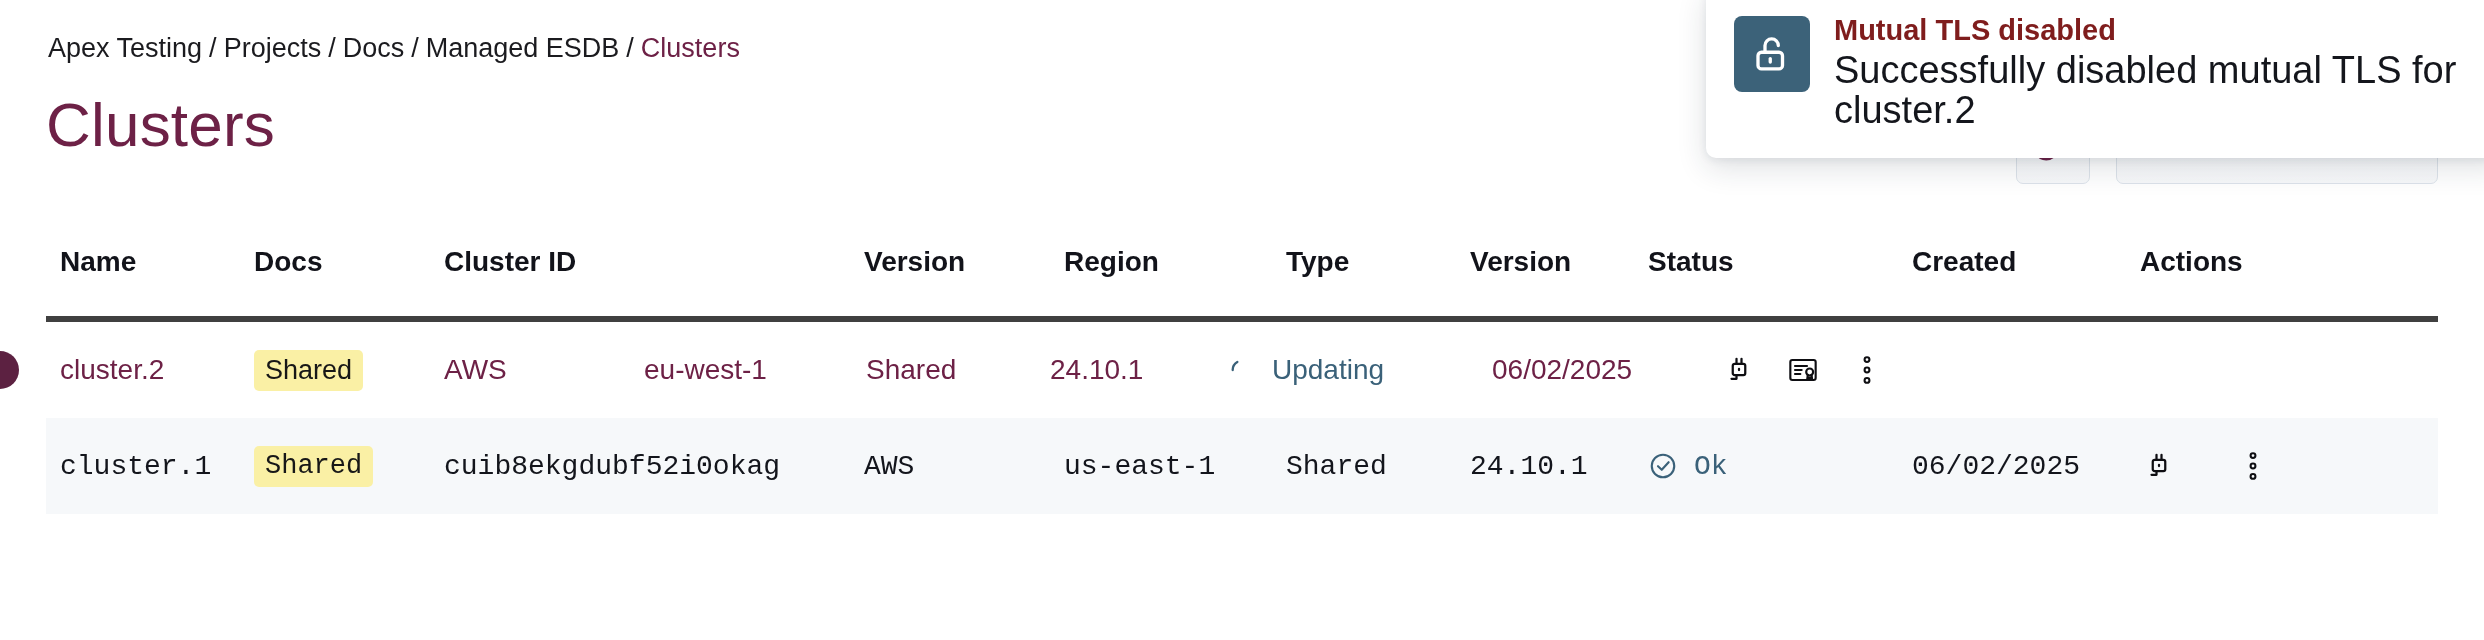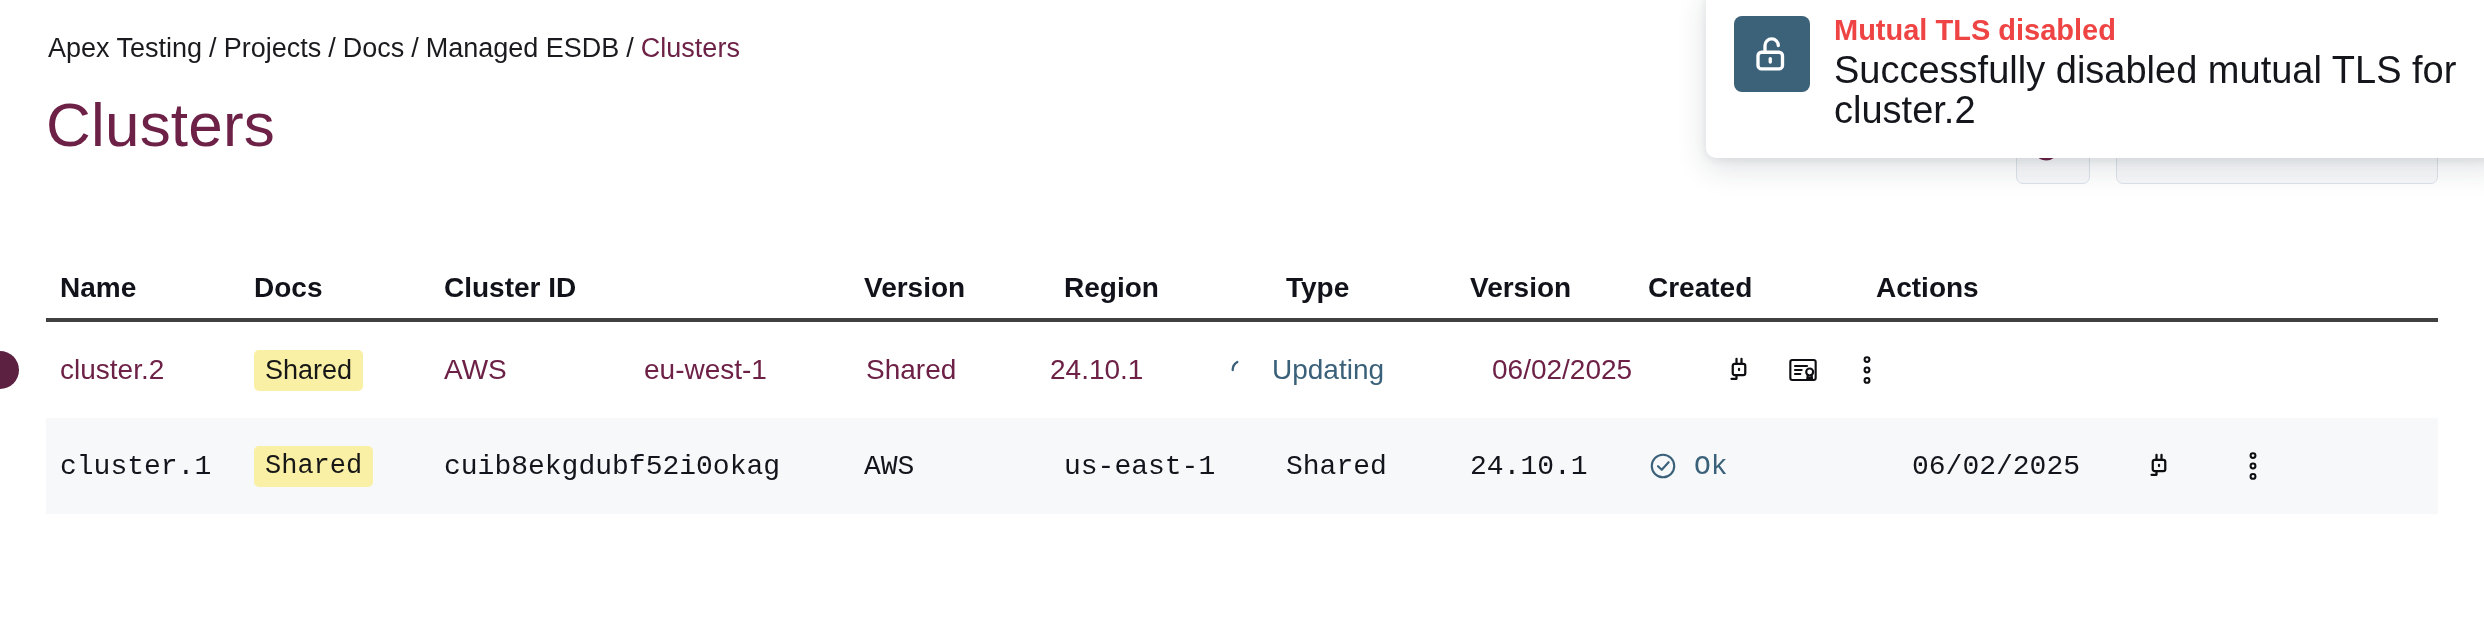--- a/index.html
+++ b/index.html
@@ -88,22 +88,22 @@
   }
   .row {
     display: flex;
     align-items: center;
     position: relative;
     height: 96px;
     box-sizing: border-box;
   }
   .row.head {
     height: 76px;
-    border-bottom: 4px solid #404040;
-    align-items: flex-end;
+    border-bottom: 6px solid #404040;
+    align-items: flex-start;
     padding-bottom: 14px;
   }
   .row.head .cell {
     font-weight: bold;
     font-size: 28px;
     color: #12131a;
   }
   .row.body-row { font-size: 28px; }
   .row.r1 { background: #ffffff; color: #6d2146; }
   .row.r2 { background: #f6f8fa; color: #13151c; font-family: Liberation Mono, monospace; }
@@ -193,21 +193,21 @@
     background: #3c6279;
     display: flex;
     align-items: center;
     justify-content: center;
     margin-top: 6px;
   }
   .toast-body { flex: 1; min-width: 0; padding-top: 2px; }
   .toast-title {
     font-size: 29px;
     font-weight: bold;
-    color: #ef4444;
+    color: #7f1d1d;
     line-height: 36px;
     margin-bottom: 2px;
   }
   .toast-msg {
     font-size: 38px;
     line-height: 40px;
     color: #14161c;
   }
 </style>
 </head>
@@ -243,20 +243,21 @@
 <div class="table">
 
   <div class="row head">
     <div class="cell c-name">Name</div>
     <div class="cell c-kind">Docs</div>
     <div class="cell c-id">Cluster ID</div>
     <div class="cell c-provider">Version</div>
     <div class="cell c-region">Region</div>
     <div class="cell c-type">Type</div>
     <div class="cell c-version">Version</div>
+    <div class="cell c-status">Status</div>
     <div class="cell c-created">Created</div>
     <div class="cell c-actions">Actions</div>
   </div>
 
   <div class="row body-row r1">
     <div class="row-marker"></div>
     <div class="cell c-name">cluster.2</div>
     <div class="cell c-kind"><span class="badge">Shared</span></div>
     <div class="cell c-provider">AWS</div>
     <div class="cell c-region">eu-west-1</div>

